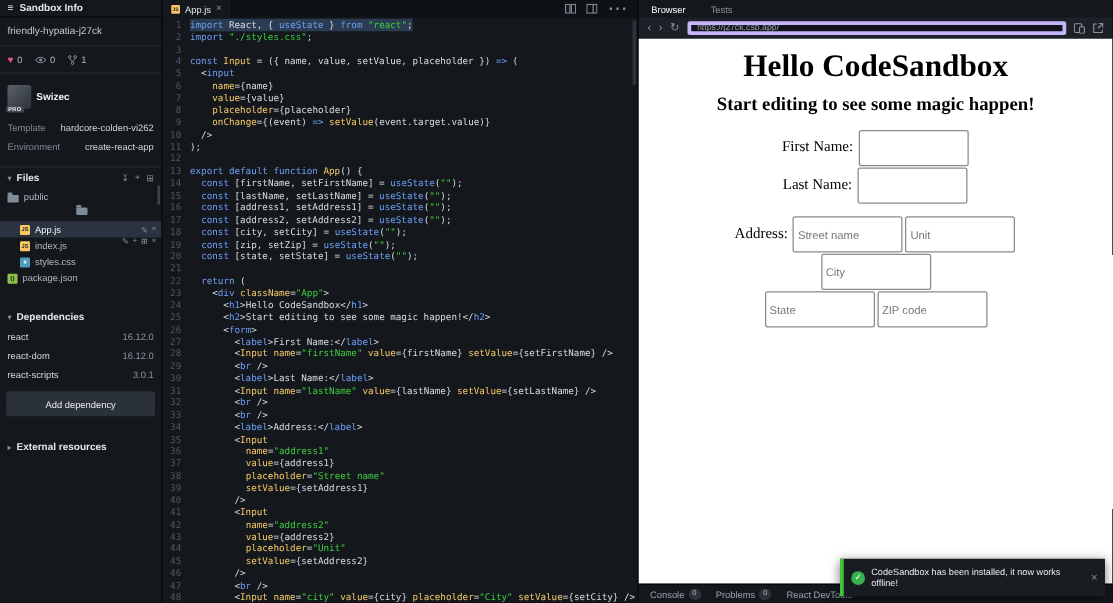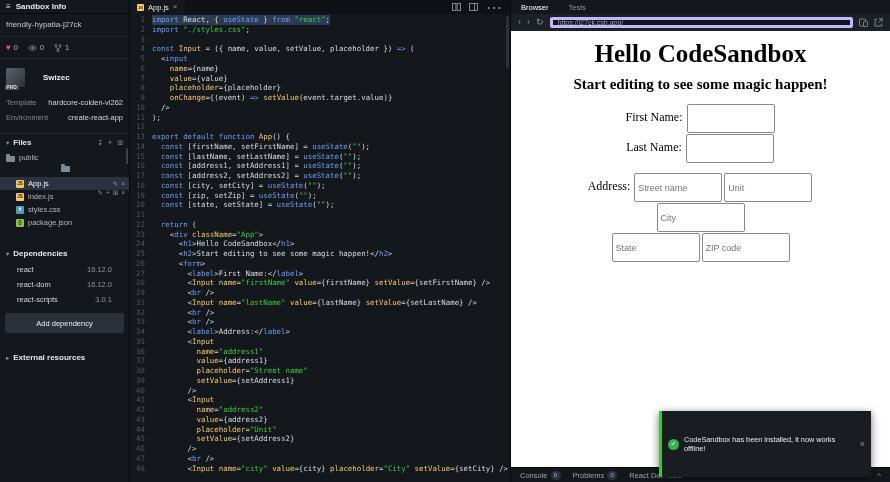--- a/index.html
+++ b/index.html
@@ -9,42 +9,42 @@
 
   
   .sidebar{width:130px;background:#14181d;display:flex;flex-direction:column;border-right:1px solid #05070a;position:relative;font-size:7.5px}
   .sidebar::after{content:"";position:absolute;right:1px;top:148px;width:2px;height:16px;background:#3a424c;border-radius:1px}
   .sb-header{height:14px;display:flex;align-items:center;gap:5px;padding:0 6px;border-bottom:1px solid #05070a;color:#e3e7ec;font-weight:bold;font-size:8px}
   .sb-name{padding:6px 6px 7px;color:#c3cad2;font-size:8px}
   .hr{border:0;border-top:1px solid #22272e}
   .sb-stats{display:flex;align-items:center;gap:10px;padding:6px 6px;color:#aeb6bf}
   .stat{display:flex;align-items:center;gap:3px}
   .heart{color:#e45a7c;font-size:8px}
-  .sb-author{display:flex;align-items:center;gap:18px;padding:9px 6px 8px}
+  .sb-author{display:flex;align-items:center;gap:4px;padding:9px 6px 8px}
   .avatar{width:19px;height:19px;border-radius:2px;background:linear-gradient(135deg,#5b626b,#2c3138);position:relative;flex:none}
   .pro{position:absolute;left:-1px;bottom:-3px;background:#434b55;color:#e8ecf0;font-size:4.5px;font-weight:bold;padding:0 1.5px;border-radius:1px;letter-spacing:.3px}
   .author-name{color:#eef1f4;font-weight:bold;font-size:8px}
   .kv{display:flex;justify-content:space-between;align-items:center;padding:3px 6px}
   .kv .k{color:#7e8793}
   .kv .v{color:#cfd6dd}
   .sec-gap{height:8px}
   .sec-head{display:flex;align-items:center;gap:4px;padding:4px 6px;color:#e3e7ec;font-weight:bold;font-size:8px}
   .sec-head .chev{color:#8a929c;font-size:6.5px;font-weight:normal}
   .sec-actions{margin-left:auto;display:flex;gap:5px;color:#8a929c;font-weight:normal;font-size:7px}
   .file-tree{display:flex;flex-direction:column}
   .file-row{height:13px;display:flex;align-items:center;gap:4px;padding-right:4px;color:#aeb6bf}
   .file-row.active{background:#2b3340;color:#f2f4f6}
   .row-actions{margin-left:auto;display:flex;gap:3px;color:#8a929c;font-size:6.5px}
   .fi{width:8px;height:8px;border-radius:1px;display:flex;align-items:center;justify-content:center;font-size:4.5px;font-weight:bold;flex:none;font-family:"Liberation Sans",sans-serif}
   .fi-js{background:#fac863;color:#1b1f24}
   .fi-css{background:#519aba;color:#fff}
   .fi-json{background:#8dc149;color:#14181d}
   .fi-folder{width:9px;height:6px;background:#7f8b98;border-radius:1px;position:relative;flex:none;margin-top:2px}
   .fi-folder::before{content:"";position:absolute;top:-2px;left:0;width:4px;height:2px;background:#7f8b98;border-radius:1px 1px 0 0}
-  .dep-row{display:flex;justify-content:space-between;align-items:center;padding:3px 17px}
+  .dep-row{display:flex;justify-content:space-between;align-items:center;padding:3px 6px}
   .dep-row .dn{color:#cfd6dd}
   .dep-row .dv{color:#8a929c}
   .add-dep{margin:6px 5px 4px;height:20px;background:#2b3138;border:0;border-radius:2px;color:#e8ecf0;font-size:7.5px;font-family:"Liberation Sans",sans-serif;cursor:pointer}
 
   
   .editor{width:380px;display:flex;flex-direction:column;background:#14181d}
   .tabbar{height:14px;background:#0e1216;display:flex;align-items:stretch}
   .tab{display:flex;align-items:center;gap:4px;padding:0 7px;background:#14181d;color:#e4e8ec;font-size:7.5px;border-right:1px solid #0a0d10}
   .tab .fi{width:7px;height:7px;font-size:4px}
   .tab-close{color:#8a929c;font-size:8px;line-height:1}
@@ -69,21 +69,21 @@
   .url-input{flex:1;height:11px;background:#11151a;border:3px solid #c4b5fd;border-radius:2px;color:#9aa3ad;font-size:7px;padding:0 5px;font-family:"Liberation Sans",sans-serif}
   .pv-content{flex:1;background:#fff;overflow:hidden;text-align:center;color:#000;font-family:"Liberation Serif",serif}
   .pv-content h1{font-size:25px;margin-top:9px;font-weight:bold}
   .pv-content h2{font-size:15px;margin:8px 0 11px;font-weight:bold}
   .form-row{margin:1px 0;font-size:12px;line-height:15px}
   .form-row label{margin-right:3px}
   .pg{width:88px;height:29px;border:1px solid #8a8a8a;border-radius:2px;font-size:9px;font-family:"Liberation Sans",sans-serif;padding:0 3px;vertical-align:middle;margin:0 1px}
   .gap8{height:8px}
 
   
-  .toast{position:absolute;right:19px;bottom:5px;width:212px;background:#191d22;border-left:3px solid #43c33c;display:flex;align-items:center;gap:5px;padding:24px 6px;box-shadow:0 2px 8px rgba(0,0,0,.55);font-size:7.3px;color:#e8ebef;z-index:5}
+  .toast{position:absolute;right:6px;bottom:5px;width:212px;background:#191d22;border-left:3px solid #43c33c;display:flex;align-items:center;gap:5px;padding:6px 6px;box-shadow:0 2px 8px rgba(0,0,0,.55);font-size:7.3px;color:#e8ebef;z-index:5}
   .check{width:11px;height:11px;border-radius:50%;background:#37b24d;color:#fff;font-size:7px;display:flex;align-items:center;justify-content:center;flex:none}
   .toast-close{margin-left:auto;color:#8a929c;font-size:9px;line-height:1}
 
   
   .statusbar{height:15px;background:#14181d;border-top:1px solid #05070a;display:flex;align-items:center;gap:12px;padding:0 9px;font-size:7.5px;color:#9aa3ad}
   .sb-item{display:flex;align-items:flex-start}
   .badge{min-width:10px;height:9px;border-radius:5px;background:#2c323b;color:#aeb6bf;font-size:6px;display:inline-flex;align-items:center;justify-content:center;padding:0 2px;margin-left:3px}
   .caret-up{margin-left:auto;color:#8a929c;font-size:8px}
   svg.ic{display:block}
 </style>
@@ -171,21 +171,21 @@
           </span>
         </div>
         <div class="file-row" style="padding-left: 16px;">
           <span class="fi fi-js">JS</span>
           <span>index.js</span>
         </div>
         <div class="file-row" style="padding-left: 16px;">
           <span class="fi fi-css">#</span>
           <span>styles.css</span>
         </div>
-        <div class="file-row" style="padding-left: 16px;">
+        <div class="file-row" style="padding-left: 6px;">
           <span class="fi fi-json">{}</span>
           <span>package.json</span>
         </div>
       </div>
     <div style="height:16px"></div>
     <div class="sec-head">
       <span class="chev">▾</span>
       <span>Dependencies</span>
     </div>
     <div id="dep-list">
@@ -252,20 +252,21 @@
         <div class="cl"><span class="ln">20</span><span class="lc"><span class="tk-w">  </span><span class="tk-b">const</span><span class="tk-w"> [state, setState] = </span><span class="tk-b">useState</span><span class="tk-w">(</span><span class="tk-g">""</span><span class="tk-w">);</span></span></div>
         <div class="cl"><span class="ln">21</span><span class="lc"></span></div>
         <div class="cl"><span class="ln">22</span><span class="lc"><span class="tk-w">  </span><span class="tk-b">return</span><span class="tk-w"> (</span></span></div>
         <div class="cl"><span class="ln">23</span><span class="lc"><span class="tk-w">    &lt;</span><span class="tk-b">div</span><span class="tk-w"> </span><span class="tk-y">className</span><span class="tk-w">=</span><span class="tk-g">"App"</span><span class="tk-w">&gt;</span></span></div>
         <div class="cl"><span class="ln">24</span><span class="lc"><span class="tk-w">      &lt;</span><span class="tk-b">h1</span><span class="tk-w">&gt;Hello CodeSandbox&lt;/</span><span class="tk-b">h1</span><span class="tk-w">&gt;</span></span></div>
         <div class="cl"><span class="ln">25</span><span class="lc"><span class="tk-w">      &lt;</span><span class="tk-b">h2</span><span class="tk-w">&gt;Start editing to see some magic happen!&lt;/</span><span class="tk-b">h2</span><span class="tk-w">&gt;</span></span></div>
         <div class="cl"><span class="ln">26</span><span class="lc"><span class="tk-w">      &lt;</span><span class="tk-b">form</span><span class="tk-w">&gt;</span></span></div>
         <div class="cl"><span class="ln">27</span><span class="lc"><span class="tk-w">        &lt;</span><span class="tk-b">label</span><span class="tk-w">&gt;First Name:&lt;/</span><span class="tk-b">label</span><span class="tk-w">&gt;</span></span></div>
         <div class="cl"><span class="ln">28</span><span class="lc"><span class="tk-w">        &lt;</span><span class="tk-y">Input</span><span class="tk-w"> </span><span class="tk-y">name</span><span class="tk-w">=</span><span class="tk-g">"firstName"</span><span class="tk-w"> </span><span class="tk-y">value</span><span class="tk-w">={firstName} </span><span class="tk-y">setValue</span><span class="tk-w">={setFirstName} /&gt;</span></span></div>
         <div class="cl"><span class="ln">29</span><span class="lc"><span class="tk-w">        &lt;</span><span class="tk-b">br</span><span class="tk-w"> /&gt;</span></span></div>
+        <div class="cl"><span class="ln">30</span><span class="lc"><span class="tk-w">        &lt;</span><span class="tk-b">label</span><span class="tk-w">&gt;Last Name:&lt;/</span><span class="tk-b">label</span><span class="tk-w">&gt;</span></span></div>
         <div class="cl"><span class="ln">31</span><span class="lc"><span class="tk-w">        &lt;</span><span class="tk-y">Input</span><span class="tk-w"> </span><span class="tk-y">name</span><span class="tk-w">=</span><span class="tk-g">"lastName"</span><span class="tk-w"> </span><span class="tk-y">value</span><span class="tk-w">={lastName} </span><span class="tk-y">setValue</span><span class="tk-w">={setLastName} /&gt;</span></span></div>
         <div class="cl"><span class="ln">32</span><span class="lc"><span class="tk-w">        &lt;</span><span class="tk-b">br</span><span class="tk-w"> /&gt;</span></span></div>
         <div class="cl"><span class="ln">33</span><span class="lc"><span class="tk-w">        &lt;</span><span class="tk-b">br</span><span class="tk-w"> /&gt;</span></span></div>
         <div class="cl"><span class="ln">34</span><span class="lc"><span class="tk-w">        &lt;</span><span class="tk-b">label</span><span class="tk-w">&gt;Address:&lt;/</span><span class="tk-b">label</span><span class="tk-w">&gt;</span></span></div>
         <div class="cl"><span class="ln">35</span><span class="lc"><span class="tk-w">        &lt;</span><span class="tk-y">Input</span></span></div>
         <div class="cl"><span class="ln">36</span><span class="lc"><span class="tk-w">          </span><span class="tk-y">name</span><span class="tk-w">=</span><span class="tk-g">"address1"</span></span></div>
         <div class="cl"><span class="ln">37</span><span class="lc"><span class="tk-w">          </span><span class="tk-y">value</span><span class="tk-w">={address1}</span></span></div>
         <div class="cl"><span class="ln">38</span><span class="lc"><span class="tk-w">          </span><span class="tk-y">placeholder</span><span class="tk-w">=</span><span class="tk-g">"Street name"</span></span></div>
         <div class="cl"><span class="ln">39</span><span class="lc"><span class="tk-w">          </span><span class="tk-y">setValue</span><span class="tk-w">={setAddress1}</span></span></div>
         <div class="cl"><span class="ln">40</span><span class="lc"><span class="tk-w">        /&gt;</span></span></div>

